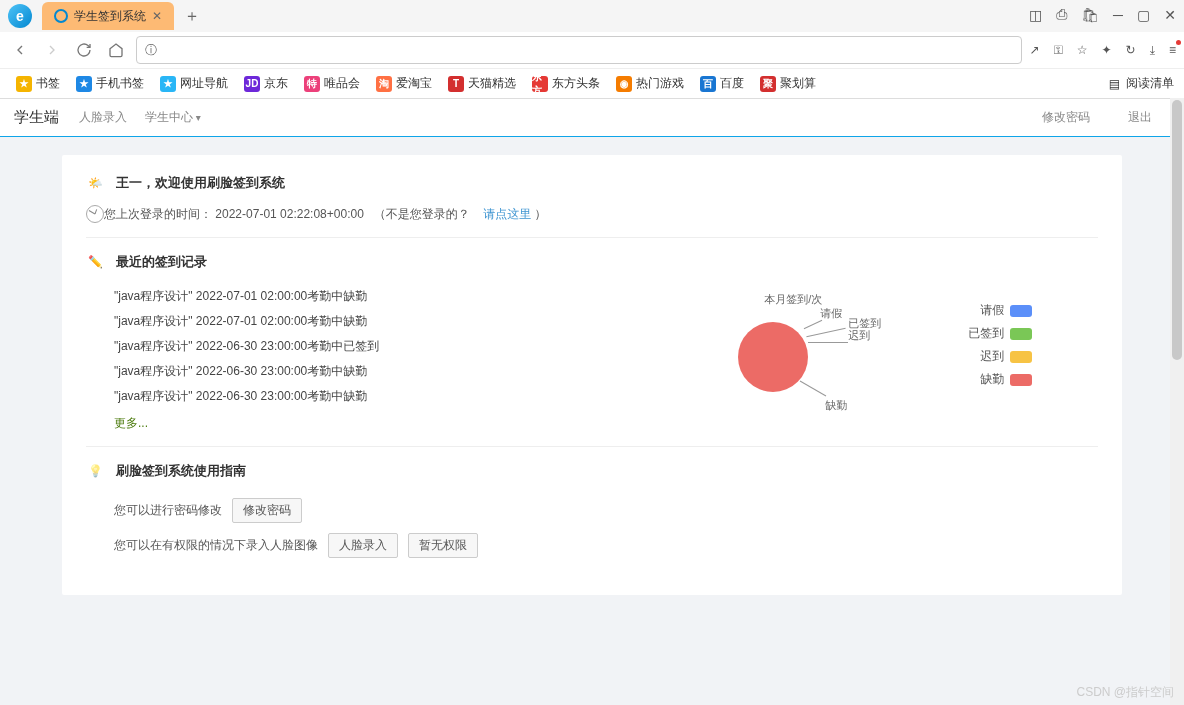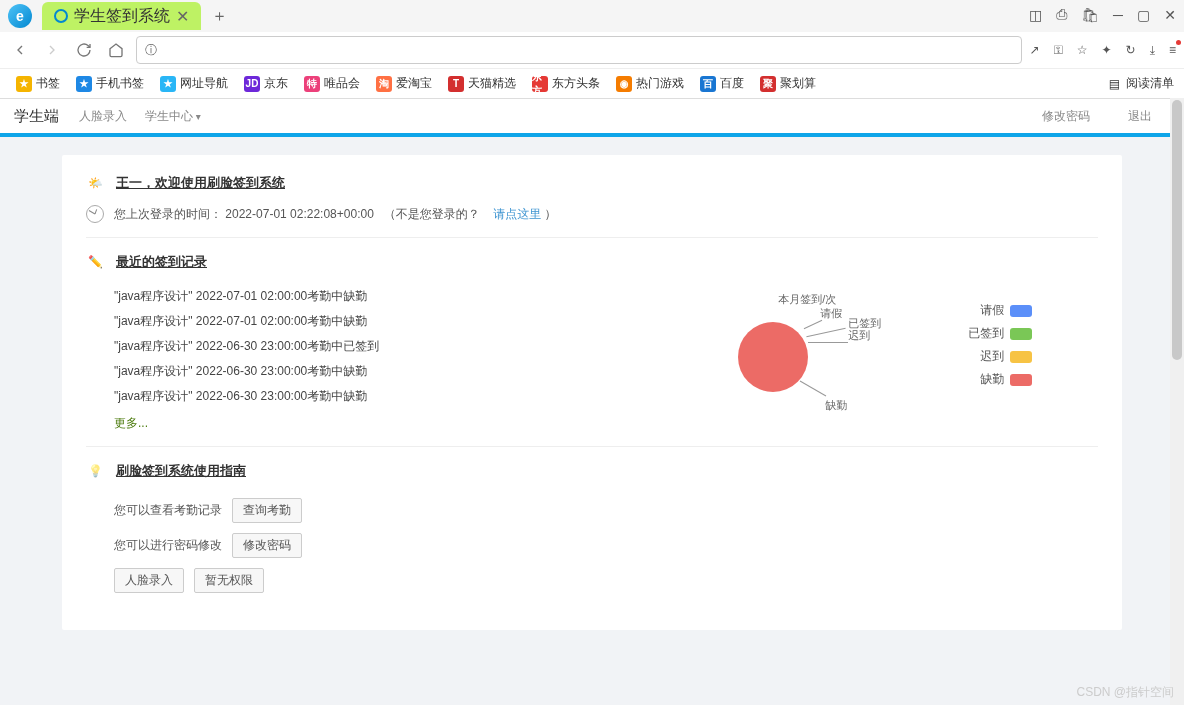--- a/index.html
+++ b/index.html
@@ -2,21 +2,21 @@
 <html><head>
   <meta charset="utf-8">
   <style>
     * { margin: 0; padding: 0; box-sizing: border-box; }
     body { font-family: "Microsoft YaHei", Arial, sans-serif; font-size: 12px; color: #333; background: #fff; }
     
     
     .browser-chrome { border-bottom: 1px solid #ddd; }
     .tab-bar { display: flex; align-items: center; height: 32px; background: #f5f5f5; padding-left: 8px; }
     .browser-logo { width: 24px; height: 24px; border-radius: 50%; background: linear-gradient(135deg,#4fc3f7,#0288d1); margin-right: 10px; display:flex; align-items:center; justify-content:center; color:#fff; font-weight:bold; font-size:14px; }
-    .tab { display: flex; align-items: center; height: 28px; padding: 0 12px; background: #bef264; border-radius: 6px 6px 0 0; font-size: 16px; gap: 6px; }
+    .tab { display: flex; align-items: center; height: 28px; padding: 0 12px; background: #fdba74; border-radius: 6px 6px 0 0; font-size: 12px; gap: 6px; }
     .tab-favicon { width:14px; height:14px; border-radius:50%; border:2px solid #0288d1; }
     .tab-close { color:#666; cursor:pointer; }
     .new-tab { padding: 0 10px; color:#666; font-size:16px; cursor:pointer; }
     
     .addr-bar { display:flex; align-items:center; height:36px; padding:0 8px; gap:8px; background:#fff; }
     .nav-btn { width:24px; height:24px; display:flex; align-items:center; justify-content:center; color:#777; cursor:pointer; border-radius:4px; }
     .nav-btn svg { width:16px; height:16px; }
     .addr-input-wrap { flex:1; display:flex; align-items:center; height:28px; border:1px solid #ccc; border-radius:4px; padding:0 8px; gap:6px; }
     .secure-icon { color:#666; }
     .addr-text { flex:1; font-size:13px; color:#333; }
@@ -24,35 +24,35 @@
     .top-right-icons { display:flex; gap:14px; align-items:center; color:#555; position:absolute; right:8px; top:6px; }
     .top-right-icons span { cursor:pointer; font-size:14px; }
     
     .bookmark-bar { display:flex; align-items:center; height:30px; padding:0 10px; gap:4px; background:#fff; border-top:1px solid #eee; font-size:12px; }
     .bm-item { display:flex; align-items:center; gap:4px; padding:2px 6px; cursor:pointer; color:#333; }
     .bm-icon { width:16px; height:16px; display:flex; align-items:center; justify-content:center; border-radius:3px; font-size:10px; color:#fff; font-weight:bold; }
     .bm-right { margin-left:auto; display:flex; align-items:center; gap:6px; }
     
     
     .app { background:#f1f3f6; min-height:calc(705px - 98px); }
-    .app-nav { height:38px; background:#fff; display:flex; align-items:center; padding:0 14px; border-bottom:4px solid #0ea5e9; }
+    .app-nav { height:38px; background:#fff; display:flex; align-items:center; padding:0 14px; border-bottom:1px solid #0ea5e9; }
     .brand { font-size:15px; font-weight:500; margin-right:20px; color:#333; }
     .nav-link { color:#888; margin-right:18px; cursor:pointer; font-size:12px; }
     .nav-dropdown::after { content:" ▾"; font-size:10px; }
     .nav-right { margin-left:auto; display:flex; gap:20px; }
     
     .container { max-width:1060px; margin:18px auto; background:#fff; padding:18px 24px; border-radius:2px; }
     
     .section { border-bottom:1px solid #eee; padding-bottom:14px; margin-bottom:14px; }
     .section:last-child { border-bottom:none; margin-bottom:0; }
     .sec-head { display:flex; align-items:center; gap:10px; margin-bottom:12px; }
     .sec-icon { width:20px; height:20px; display:flex; align-items:center; justify-content:center; }
-    .sec-title { font-weight:bold; font-size:13px;text-decoration:underline; }
-    
-    .login-row { display:flex; align-items:center; gap:10px; padding-left:0; color:#555; }
+    .sec-title { font-weight:bold; font-size:13px; }
+    
+    .login-row { display:flex; align-items:center; padding-left:0; color:#555; }
     .login-row .clock { width:18px; height:18px; border:1px solid #aaa; border-radius:50%; position:relative; }
     .login-row .clock::before { content:""; position:absolute; left:50%; top:50%; width:1px; height:5px; background:#888; transform-origin:bottom; transform:translate(-50%,-100%) rotate(20deg);}
     .login-row .clock::after { content:""; position:absolute; left:50%; top:50%; width:1px; height:7px; background:#888; transform-origin:bottom; transform:translate(-50%,-100%) rotate(-60deg);}
     .link-blue { color:#3d94d1; cursor:pointer; }
     
     .records-wrap { display:flex; }
     .records-left { flex:0 0 55%; }
     .record-line { padding:4px 0 4px 28px; color:#444; font-size:12px; }
     .more-link { padding:6px 0 0 28px; color:#4d7c0f; cursor:pointer; }
     
@@ -221,21 +221,21 @@
         <div class="records-left" id="records-list">
           <div class="record-line">"java程序设计" 2022-07-01 02:00:00考勤中缺勤</div>
             <div class="record-line">"java程序设计" 2022-07-01 02:00:00考勤中缺勤</div>
             <div class="record-line">"java程序设计" 2022-06-30 23:00:00考勤中已签到</div>
             <div class="record-line">"java程序设计" 2022-06-30 23:00:00考勤中缺勤</div>
             <div class="record-line">"java程序设计" 2022-06-30 23:00:00考勤中缺勤</div>
             <div class="more-link">更多...</div>
         </div>
         <div class="chart-wrap">
           <div class="pie-area">
-            <div class="pie-label" style="left:28px; top:0; width:100px; text-align:right">本月签到/次</div>
+            <div class="pie-label" style="left:56px; top:0; width:100px; text-align:left">本月签到/次</div>
             <div class="pie"></div>
 
             <div class="pie-label" style="left:112px; top:14px">请假</div>
             <div class="pie-line" style="left:95px; top:32px; width:20px; height:1px; transform:rotate(-25deg)"></div>
             <div class="pie-label" style="left:140px; top:24px">已签到</div>
             <div class="pie-line" style="left:98px; top:40px; width:40px; height:1px; transform:rotate(-12deg)"></div>
             <div class="pie-label" style="left:140px; top:36px">迟到</div>
             <div class="pie-line" style="left:100px; top:50px; width:40px; height:1px"></div>
             <div class="pie-label" style="left:117px; top:106px">缺勤</div>
             <div class="pie-line" style="left:90px; top:96px; width:30px; height:1px; transform:rotate(30deg)"></div>
@@ -262,28 +262,25 @@
       </div>
     </div>
 
     <div class="section">
       <div class="sec-head">
         <span class="sec-icon" style="opacity:0.5">💡</span>
         <span class="sec-title">刷脸签到系统使用指南</span>
       </div>
       <div id="guide-rows">
           <div class="guide-row">
-            <span>您可以查看考勤记录</span>
-            <span class="btn-sm">查询考勤</span>
-          </div>
-          <div class="guide-row">
             <span>您可以进行密码修改</span>
             <span class="btn-sm">修改密码</span>
           </div>
           <div class="guide-row">
+            <span>您可以在有权限的情况下录入人脸图像</span>
             <span class="btn-sm">人脸录入</span>
             <span class="btn-sm">暂无权限</span>
           </div>
         </div>
     </div>
   </div>
 </div>
 
 <div class="scrollbar-fake"></div>
 <div class="scrollbar-thumb"></div>

